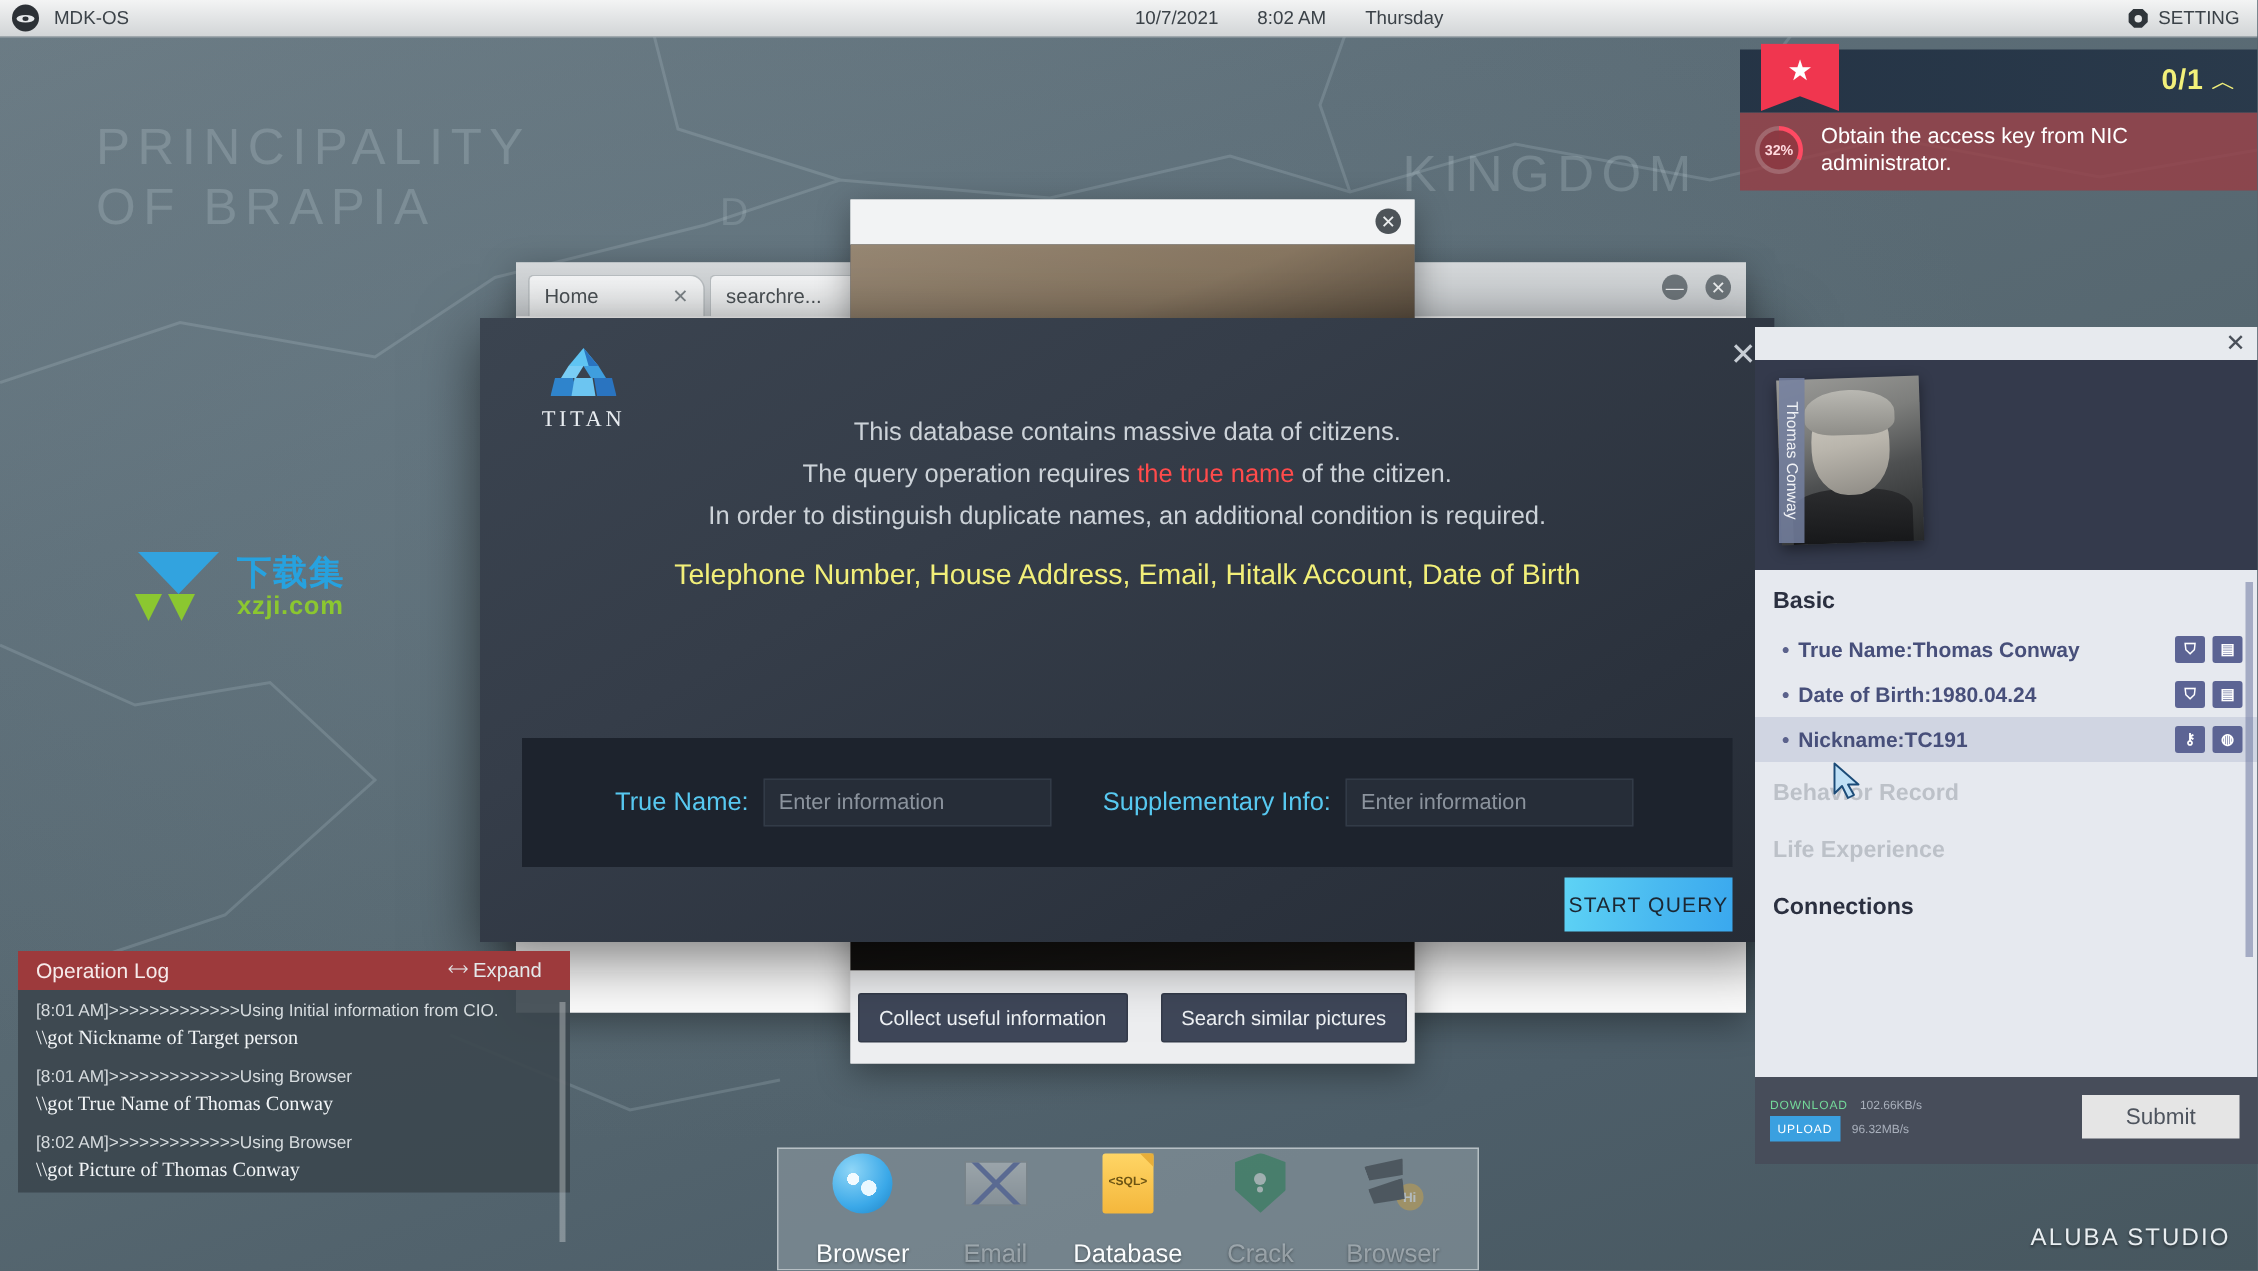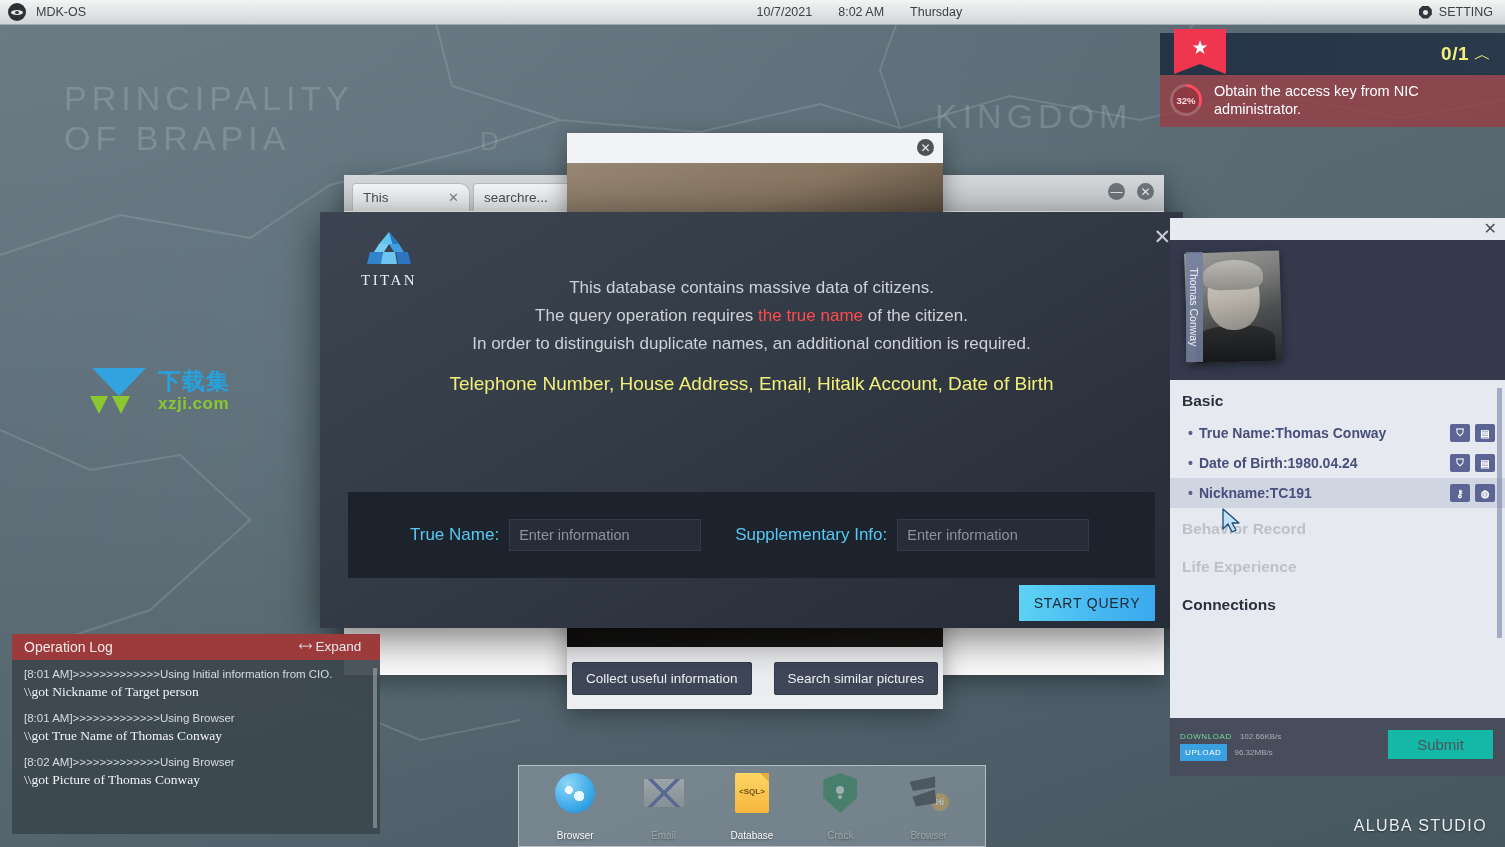--- a/index.html
+++ b/index.html
@@ -160,29 +160,29 @@
     position: absolute; left: 28px; right: 28px; top: 280px; height: 86px;
     background: #1d232d; display: flex; align-items: center; padding-left: 62px; gap: 34px;
   }
   .field { display: flex; align-items: center; gap: 10px; }
   .field-label { color: #57c8f0; font-size: 17px; }
   .field-input {
     width: 192px; height: 32px; background: #262d38; border: 1px solid #323b47;
     color: #8b939d; font-size: 14.5px; display: flex; align-items: center; padding: 0 9px;
   }
   .start-query {
-    position: absolute; right: 28px; top: 585px; width: 136px; height: 36px;
+    position: absolute; right: 28px; top: 585px; width: 112px; height: 36px;
     background: linear-gradient(100deg, #5ed3f5 0%, #49b9f0 55%, #3aa8ee 100%);
     color: #1b2733; font-size: 14px; letter-spacing: .8px;
     display: flex; align-items: center; justify-content: center;
   }
   #titan-modal .start-query { right: 28px; top: 373px; }
 
   
-  #oplog { position: absolute; left: 12px; top: 634px; width: 368px; height: 200px; background: rgba(60,70,78,0.92); }
+  #oplog { position: absolute; left: 12px; top: 634px; width: 368px; height: 161px; background: rgba(60,70,78,0.92); }
   .oplog-head { height: 26px; background: #9d3a3c; color: #f6eaea; font-size: 14px; display: flex; align-items: center; padding-left: 12px; }
   .oplog-expand { position: absolute; left: 300px; top: 638px; color: #e4e8ea; font-size: 13.5px; display: flex; align-items: center; gap: 5px; }
   .expand-icon { display: inline-block; transform: rotate(45deg); font-size: 13px; }
   .oplog-body { padding: 8px 12px 0 12px; }
   .log-entry { margin-bottom: 12px; }
   .log-line1 { color: #d6dbde; font-size: 11.5px; }
   .log-line2 { color: #f1f4f6; font-size: 13.5px; margin-top: 4px; font-family: Liberation Serif, serif; }
   .oplog-scroll { position: absolute; right: 3px; top: 34px; width: 4px; height: 160px; background: rgba(255,255,255,0.30); }
 
   
@@ -234,33 +234,33 @@
   .info-scroll { position: absolute; right: 3px; top: 8px; width: 5px; height: 250px; background: rgba(110,120,160,0.55); }
 
   .info-foot { position: absolute; left: 0; right: 0; bottom: 0; height: 58px; background: #474d5a; }
   .net { position: absolute; left: 10px; top: 11px; font-size: 8px; line-height: 1.9; }
   .net-row { display: flex; align-items: center; gap: 8px; }
   .lbl-dl { color: #74d99a; letter-spacing: .6px; }
   .lbl-ul { background: #3aa0e0; color: #fff; padding: 1px 5px; letter-spacing: .6px; }
   .net-val { color: #a9b0bc; }
   .submit-btn {
     position: absolute; right: 12px; top: 12px; width: 105px; height: 29px;
-    background: #14b8a6; color: #4e545e; font-size: 15px;
+    background: #e5e5e5; color: #4e545e; font-size: 15px;
     display: flex; align-items: center; justify-content: center;
   }
 
   
   #dock {
     position: absolute; left: 518px; top: 765px; width: 468px; height: 82px;
     background: rgba(150,163,170,0.55); border: 1px solid rgba(235,240,242,0.55);
     display: flex; align-items: center; justify-content: space-around; padding: 0 12px;
   }
   .dock-item { width: 78px; text-align: center; }
   .dock-glyph { height: 44px; display: flex; align-items: center; justify-content: center; }
-  .dock-label { font-size: 10px; color: #fbfdfe; margin-top: 15px; text-shadow: 0 1px 2px rgba(0,0,0,.4); }
+  .dock-label { font-size: 17px; color: #fbfdfe; margin-top: 15px; text-shadow: 0 1px 2px rgba(0,0,0,.4); }
   .dock-item.off .dock-label { color: rgba(228,236,240,0.45); }
   .dock-item.off .dock-glyph { opacity: .45; }
   .ico-globe { width: 40px; height: 40px; border-radius: 50%; background: radial-gradient(circle at 32% 28%, #8fd6f7, #3aa8e8 62%, #1e82c4); position: relative; overflow: hidden; }
   .ico-globe::after { content:""; position:absolute; left:6px; top:9px; width:26px; height:20px; background: radial-gradient(circle at 30% 40%, #f2fbff 0 18%, transparent 19%), radial-gradient(circle at 70% 70%, #eaf8ff 0 22%, transparent 23%); }
   .ico-mail { width: 42px; height: 30px; background: linear-gradient(180deg,#c9ccce,#9ba0a4); position: relative; border: 1px solid #7d8286; }
   .ico-mail::after { content:""; position:absolute; left:0; top:0; width:100%; height:100%;
     background: linear-gradient(135deg, transparent 46%, #3a4c9a 47%, #3a4c9a 53%, transparent 54%),
                 linear-gradient(225deg, transparent 46%, #3a4c9a 47%, #3a4c9a 53%, transparent 54%); }
   .ico-db { width: 34px; height: 40px; background: linear-gradient(180deg,#ffd565,#f4b73c); position: relative; border-radius: 2px; }
   .ico-db::before { content:""; position:absolute; right:0; top:0; border-width: 0 9px 9px 0; border-style: solid; border-color: transparent #e8ae38 transparent transparent; }
@@ -343,21 +343,21 @@
       <div class="pct-ring">
         <span>32%</span>
       </div>
       <div class="mission-text">Obtain the access key from NIC administrator.</div>
     </div>
   </div>
 
   <div class="win" id="browser-window">
     <div class="browser-tabbar">
       <div class="btab">
-        <span>This</span>
+        <span>Home</span>
         <span class="btab-x">✕</span>
       </div>
       <div class="btab">
         <span>searchre...</span>
         <span class="btab-x">✕</span>
       </div>
       <div class="browser-winbtns">
         <span class="cbtn">—</span>
         <span class="cbtn">✕</span>
       </div>

